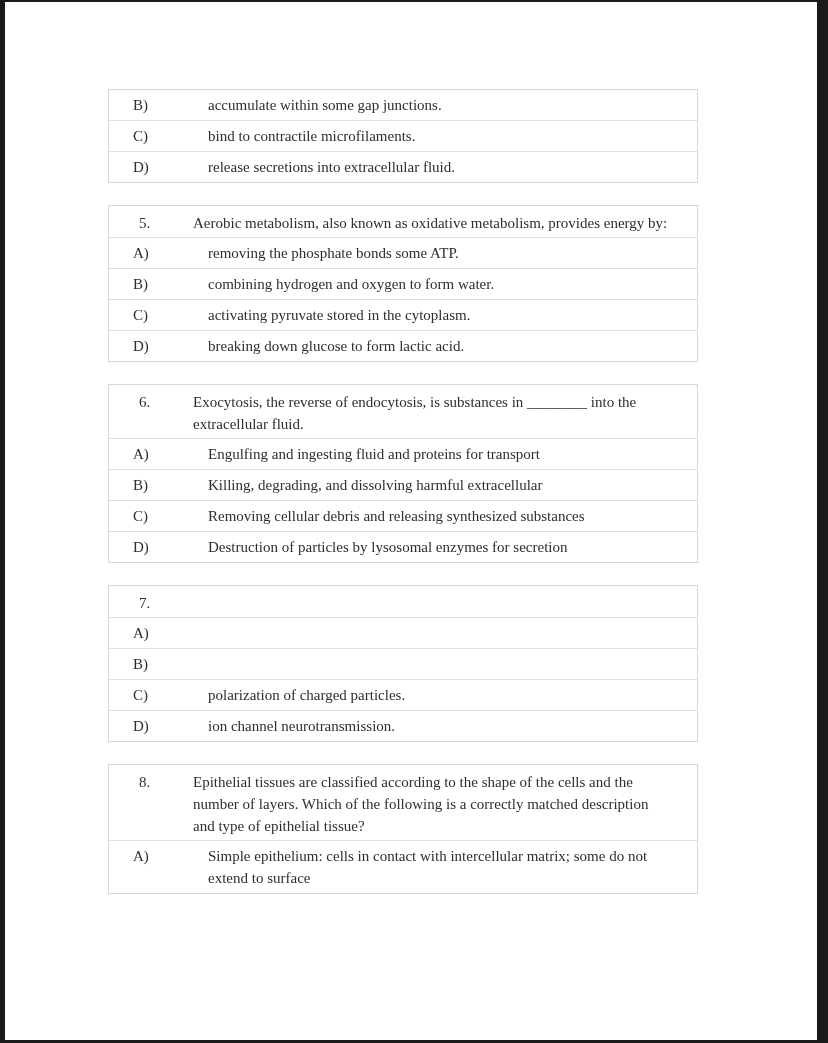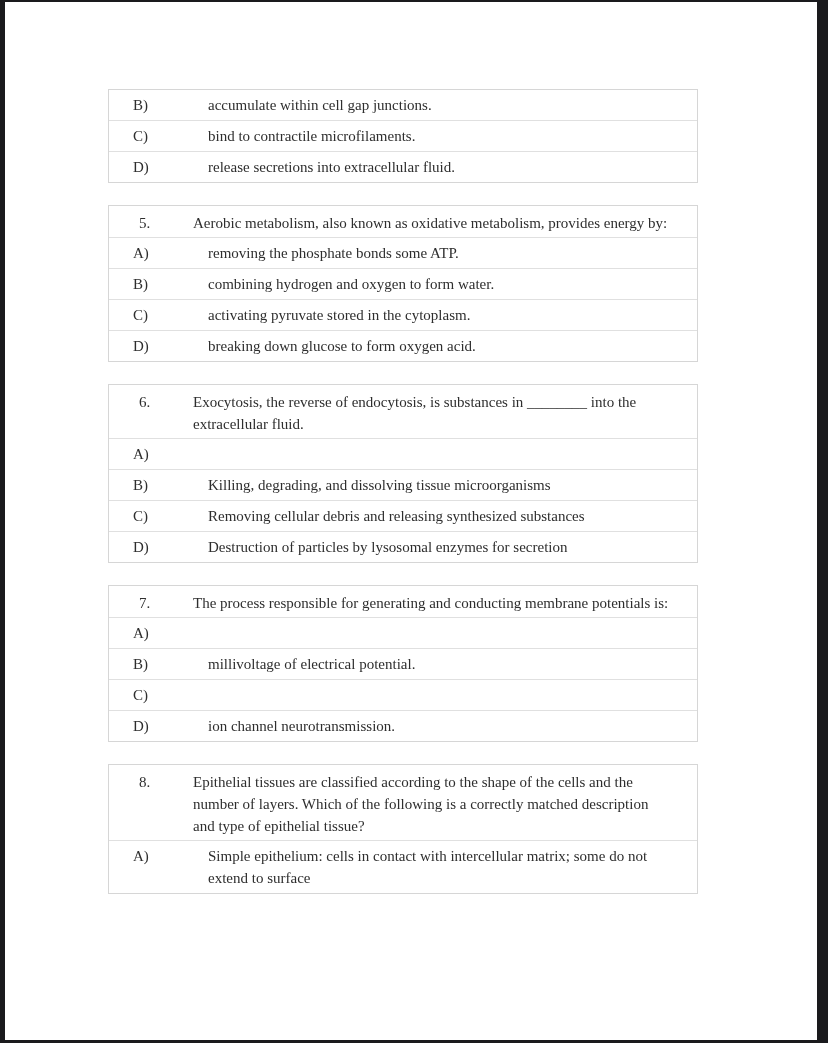--- a/index.html
+++ b/index.html
@@ -40,21 +40,21 @@
 </style>
 </head>
 <body>
 
 <div class="page">
   <main class="content">
 
     <section class="qblock">
       <div class="row">
         <div class="cell col1 letter">B)</div>
-        <div class="cell otext">accumulate within cell gap junctions.</div>
+        <div class="cell otext">accumulate within some gap junctions.</div>
       </div>
       <div class="row">
         <div class="cell col1 letter">C)</div>
         <div class="cell otext">bind to contractile microfilaments.</div>
       </div>
       <div class="row">
         <div class="cell col1 letter">D)</div>
         <div class="cell otext">release secretions into extracellular fluid.</div>
       </div>
     </section>
@@ -71,60 +71,60 @@
       <div class="row">
         <div class="cell col1 letter">B)</div>
         <div class="cell otext">combining hydrogen and oxygen to form water.</div>
       </div>
       <div class="row">
         <div class="cell col1 letter">C)</div>
         <div class="cell otext">activating pyruvate stored in the cytoplasm.</div>
       </div>
       <div class="row">
         <div class="cell col1 letter">D)</div>
-        <div class="cell otext">breaking down glucose to form oxygen acid.</div>
+        <div class="cell otext">breaking down glucose to form lactic acid.</div>
       </div>
     </section>
 
     <section class="qblock">
       <div class="row">
         <div class="cell col1 num">6.</div>
         <div class="cell qtext">Exocytosis, the reverse of endocytosis, is substances in ________ into the extracellular fluid.</div>
       </div>
       <div class="row">
         <div class="cell col1 letter">A)</div>
+        <div class="cell otext">Engulfing and ingesting fluid and proteins for transport</div>
       </div>
       <div class="row">
         <div class="cell col1 letter">B)</div>
-        <div class="cell otext">Killing, degrading, and dissolving tissue microorganisms</div>
+        <div class="cell otext">Killing, degrading, and dissolving harmful extracellular</div>
       </div>
       <div class="row">
         <div class="cell col1 letter">C)</div>
         <div class="cell otext">Removing cellular debris and releasing synthesized substances</div>
       </div>
       <div class="row">
         <div class="cell col1 letter">D)</div>
         <div class="cell otext">Destruction of particles by lysosomal enzymes for secretion</div>
       </div>
     </section>
 
     <section class="qblock">
       <div class="row">
         <div class="cell col1 num">7.</div>
-        <div class="cell qtext">The process responsible for generating and conducting membrane potentials is:</div>
       </div>
       <div class="row">
         <div class="cell col1 letter">A)</div>
       </div>
       <div class="row">
         <div class="cell col1 letter">B)</div>
-        <div class="cell otext">millivoltage of electrical potential.</div>
       </div>
       <div class="row">
         <div class="cell col1 letter">C)</div>
+        <div class="cell otext">polarization of charged particles.</div>
       </div>
       <div class="row">
         <div class="cell col1 letter">D)</div>
         <div class="cell otext">ion channel neurotransmission.</div>
       </div>
     </section>
 
     <section class="qblock">
       <div class="row">
         <div class="cell col1 num">8.</div>

